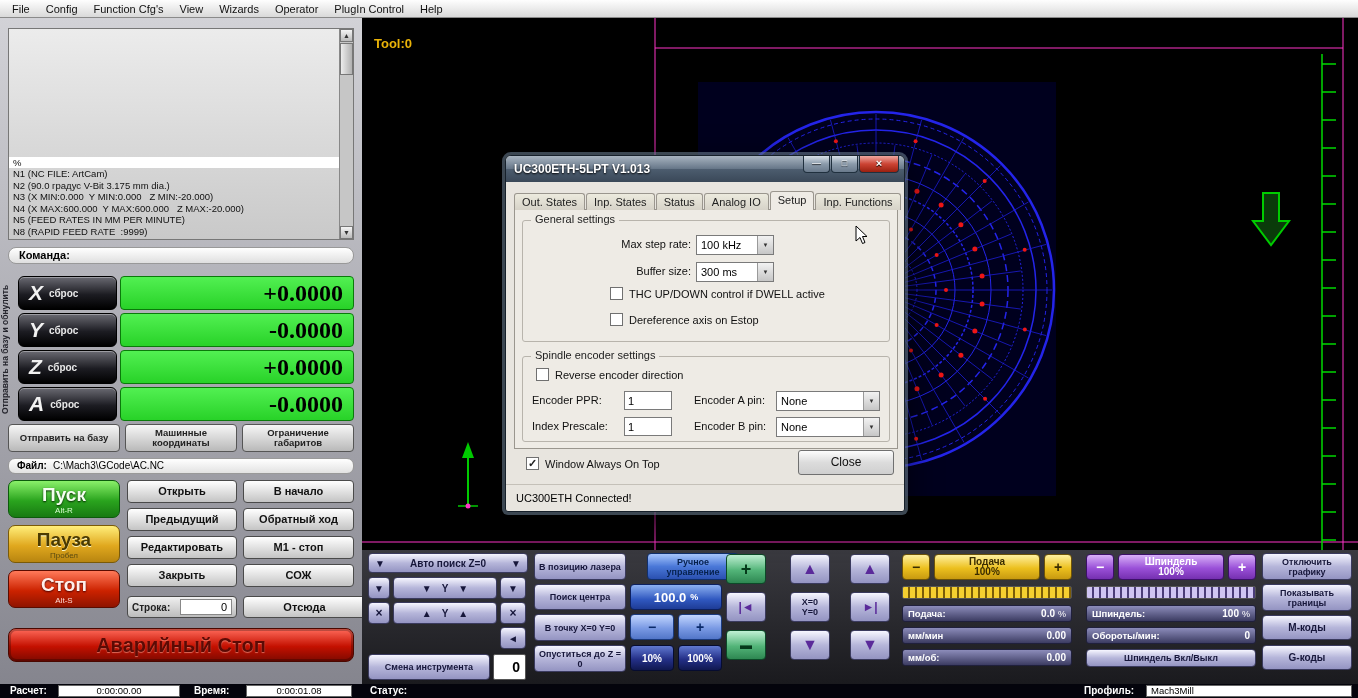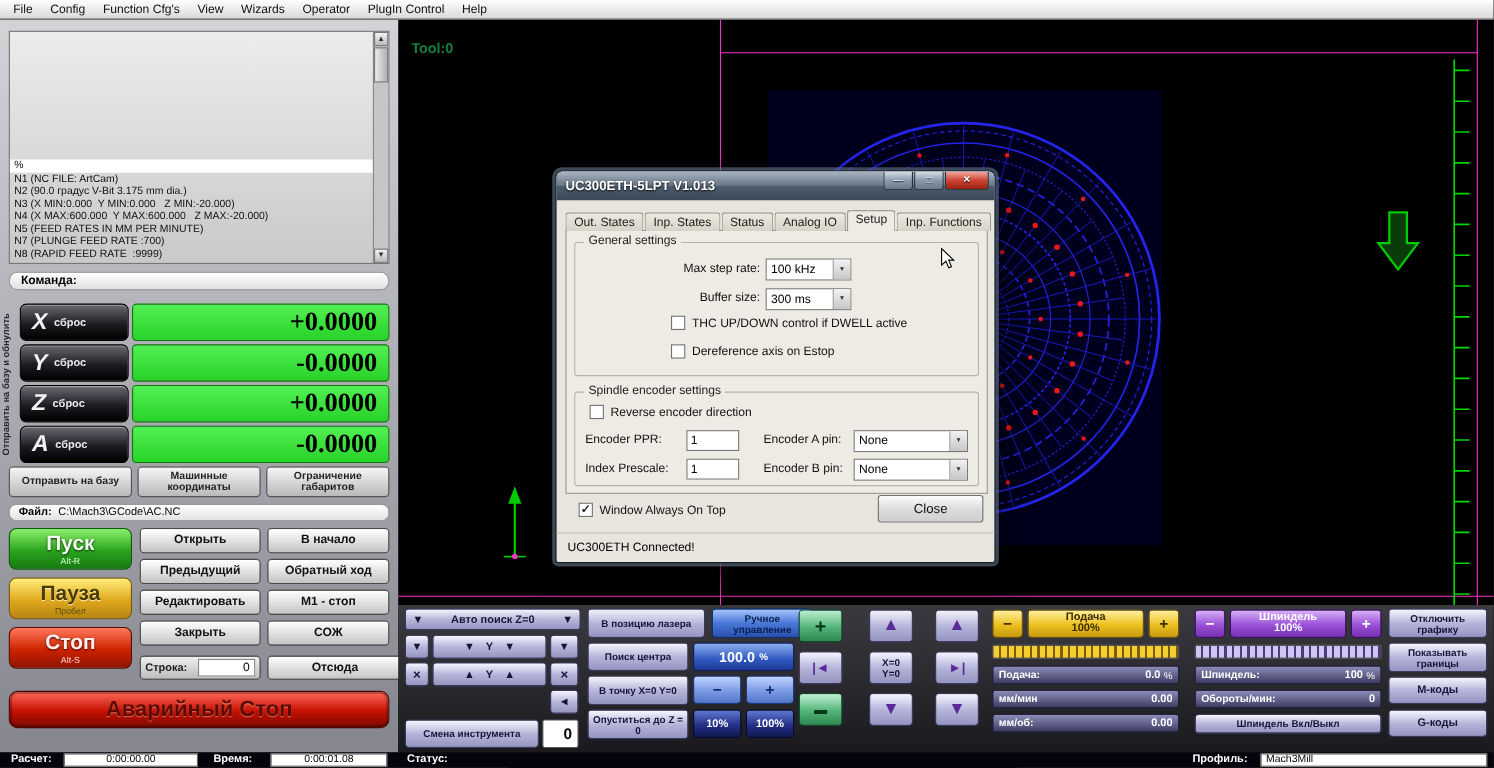--- a/index.html
+++ b/index.html
@@ -42,21 +42,21 @@
 .btn-stop .bl{color:#fff0ec;text-shadow:0 1px 2px #440000;}
 .btn-stop .bs{color:#ffd8d0;}
 .fbtn{position:absolute;height:23px;background:linear-gradient(#ffffff,#c4c4c4);border:1px solid #4a4a4a;border-radius:4px;font-size:11px;font-weight:bold;color:#111;text-align:center;line-height:21px;}
 .line-ctl{position:absolute;left:127px;top:578px;width:110px;height:22px;background:linear-gradient(#f0f0f0,#bcbcbc);border:1px solid #4a4a4a;border-radius:4px;display:flex;align-items:center;padding:0 4px;gap:10px;}
 .line-ctl .lbl{font-size:10px;font-weight:bold;color:#222;}
 .line-ctl .val{flex:1;background:#fff;border:1px solid #888;height:16px;font-size:11px;text-align:right;padding-right:4px;line-height:14px;}
 .estop{position:absolute;left:8px;top:610px;width:346px;height:34px;border-radius:8px;background:linear-gradient(#ff6a5a,#c41000 55%,#7e0a00);border:1px solid #4a0800;box-shadow:inset 0 0 0 2px rgba(0,0,0,.25);text-align:center;}
 .estop .bl{font-size:20px;font-weight:bold;color:#5c0a04;line-height:32px;text-shadow:0 1px 1px rgba(255,170,150,.6);}
 
 .toolpath{position:absolute;left:362px;top:18px;width:996px;height:532px;background:#000;z-index:1;}
-.tool-label{position:absolute;left:12px;top:18px;font-size:13px;font-weight:bold;color:#15803d;}
+.tool-label{position:absolute;left:12px;top:18px;font-size:13px;font-weight:bold;color:#eab308;}
 
 .dialog{position:absolute;left:505px;top:155px;width:400px;height:357px;background:#e8e5df;border:1px solid #16202a;border-radius:6px 6px 3px 3px;box-shadow:0 0 0 3px rgba(110,130,150,.55),0 10px 34px rgba(0,0,0,.75);z-index:20;}
 .dlg-title{position:absolute;left:0;top:0;width:100%;height:26px;border-radius:5px 5px 0 0;background:linear-gradient(#a8b4c0,#68788a 48%,#4c5c6e 52%,#3a4858);display:flex;align-items:center;padding-left:8px;}
 .dlg-title .tt{font-size:12px;font-weight:bold;color:#fff;text-shadow:0 1px 2px #000;}
 .win-btns{position:absolute;right:5px;top:0;display:flex;gap:1px;}
 .wb{width:27px;height:17px;border:1px solid #20303e;border-top:none;border-radius:0 0 4px 4px;background:linear-gradient(#d8e0e8,#8a9aaa 50%,#6a7a8c);color:#fff;font-size:9px;text-align:center;line-height:14px;text-shadow:0 1px 1px #000;}
 .wb.close{width:40px;background:linear-gradient(#f0a8a0,#cc4434 50%,#9a2010);font-size:11px;font-weight:bold;line-height:15px;}
 .tabs{position:absolute;left:8px;top:35px;display:flex;align-items:flex-end;z-index:2;}
 .tab{font-size:11px;color:#222;padding:2px 7px 3px;border:1px solid #9a968e;border-bottom:none;border-radius:3px 3px 0 0;background:linear-gradient(#eceade,#d6d2c8);margin-right:1px;height:17px;line-height:12px;white-space:nowrap;}
 .tab.active{background:#eeebe5;height:19px;box-shadow:0 2px 0 #eeebe5;}
@@ -116,21 +116,20 @@
   <div class="left-panel">
 
     <div class="gcode">
       <div class="gcode-lines">
         <div class="gl hl">%</div>
         <div class="gl">N1 (NC FILE: ArtCam)</div>
         <div class="gl">N2 (90.0 градус V-Bit 3.175 mm dia.)</div>
         <div class="gl">N3 (X MIN:0.000  Y MIN:0.000   Z MIN:-20.000)</div>
         <div class="gl">N4 (X MAX:600.000  Y MAX:600.000   Z MAX:-20.000)</div>
         <div class="gl">N5 (FEED RATES IN MM PER MINUTE)</div>
-        <div class="gl">N7 (PLUNGE FEED RATE :700)</div>
         <div class="gl">N8 (RAPID FEED RATE  :9999)</div>
       </div>
       <div class="sb">
         <div class="sb-btn sb-up">▲</div>
         <div class="sb-thumb"></div>
         <div class="sb-btn sb-down">▼</div>
       </div>
     </div>
 
     <div class="cmd-bar">Команда:</div>
@@ -447,21 +446,21 @@
       <span>▲</span>
       <span>Y</span>
       <span>▲</span>
     </div>
     <div class="lav" style="left:138px;top:52px;width:26px;height:22px;font-size:12px">×</div>
     <div class="lav" style="left:138px;top:77px;width:26px;height:22px;font-size:10px">◄</div>
 
     <div class="lav two-line" style="left:6px;top:104px;width:122px;height:26px;font-size:9px">Смена инструмента</div>
     <div class="tc-val" style="left:131px;top:104px;width:33px;height:26px">0</div>
 
-    <div class="lav two-line" style="left:172px;top:3px;width:107px;height:27px;font-size:9px;padding:0 2px">В позицию лазера</div>
+    <div class="lav two-line" style="left:172px;top:3px;width:92px;height:27px;font-size:9px;padding:0 2px">В позицию лазера</div>
     <div class="lav two-line" style="left:172px;top:34px;width:92px;height:26px;font-size:9px;padding:0 3px">Поиск центра</div>
     <div class="lav two-line" style="left:172px;top:64px;width:92px;height:27px;font-size:9px;padding:0 3px">В точку X=0 Y=0</div>
     <div class="lav two-line" style="left:172px;top:95px;width:92px;height:27px;font-size:9px;padding:0 3px">Опуститься до Z = 0</div>
 
     <div class="blue-btn two-line" style="left:268px;top:3px;width:92px;height:27px;font-size:9px;padding:0 3px">Ручное управление</div>
     <div class="val-display" style="left:268px;top:34px;width:92px;height:26px;gap:4px">
       <span style="font-size:13px">100.0</span>
       <span style="font-size:9px">%</span>
     </div>
     <div class="blue-light" style="left:268px;top:64px;width:44px;height:26px;font-size:14px">−</div>

